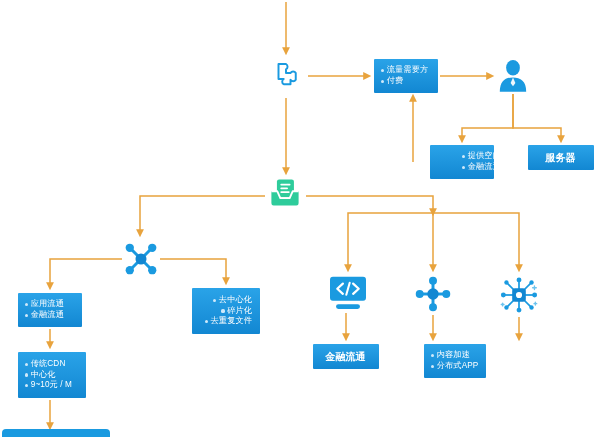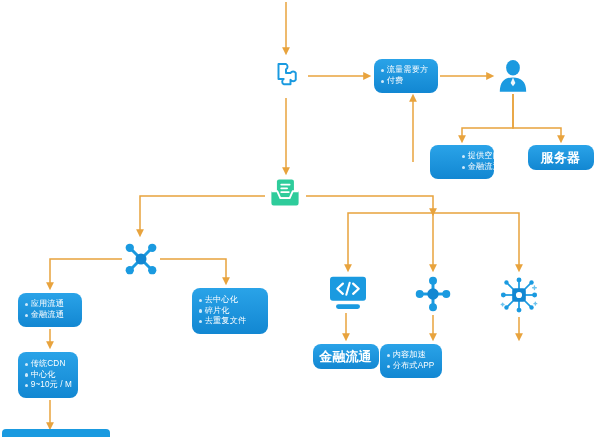--- a/index.html
+++ b/index.html
@@ -16,21 +16,21 @@
     background: #ffffff;
   }
   #wires {
     position: absolute; left: 0; top: 0;
     width: 600px; height: 437px;
     pointer-events: none;
   }
   
   .box {
     position: absolute;
-    border-radius: 8px;
+    border-radius: 1px;
     background: #1a9ae0;
     color: #ffffff;
     display: flex;
     flex-direction: column;
     justify-content: center;
     padding: 5px 8px 5px 7px;
     line-height: 1.32;
     z-index: 3;
   }
   .box.grad {
@@ -46,21 +46,21 @@
   .box .li .dot {
     width: 3.2px; height: 3.2px;
     border-radius: 50%;
     background: #cfe9fa;
     margin-right: 2.6px;
     flex: 0 0 auto;
   }
   .box.center .li {
     justify-content: center;
     font-weight: bold;
-    font-size: 13px;
+    font-size: 10px;
   }
   
   .icon {
     position: absolute;
     z-index: 3;
     display: block;
   }
   .topnote {
     position: absolute;
     font-size: 7px;
@@ -244,57 +244,57 @@
     <div class="li">
         <span class="dot"></span>
         <span>应用流通</span>
       </div>
     <div class="li">
         <span class="dot"></span>
         <span>金融流通</span>
       </div>
   </div>
 
-  <div class="box grad" style="left:18px; top:352px; width:60px; height:46px;">
+  <div class="box grad" style="left:18px; top:352px; width:68px; height:46px;">
     <div class="li">
         <span class="dot"></span>
         <span>传统CDN</span>
       </div>
     <div class="li">
         <span class="dot"></span>
         <span>中心化</span>
       </div>
     <div class="li">
         <span class="dot"></span>
         <span>9~10元 / M</span>
       </div>
   </div>
 
-  <div class="box grad" style="left:192px; top:288px; width:76px; height:46px;">
+  <div class="box grad" style="left:192px; top:288px; width:68px; height:46px;align-items:flex-end;">
     <div class="li">
         <span class="dot"></span>
         <span>去中心化</span>
       </div>
     <div class="li">
         <span class="dot"></span>
         <span>碎片化</span>
       </div>
     <div class="li">
         <span class="dot"></span>
         <span>去重复文件</span>
       </div>
   </div>
 
   <div class="box grad center" style="left:313px; top:344px; width:66px; height:25px;">
     <div class="li">
         <span>金融流通</span>
       </div>
   </div>
 
-  <div class="box grad" style="left:380px; top:344px; width:62px; height:34px;">
+  <div class="box grad" style="left:424px; top:344px; width:62px; height:34px;">
     <div class="li">
         <span class="dot"></span>
         <span>内容加速</span>
       </div>
     <div class="li">
         <span class="dot"></span>
         <span>分布式APP</span>
       </div>
   </div>
 

